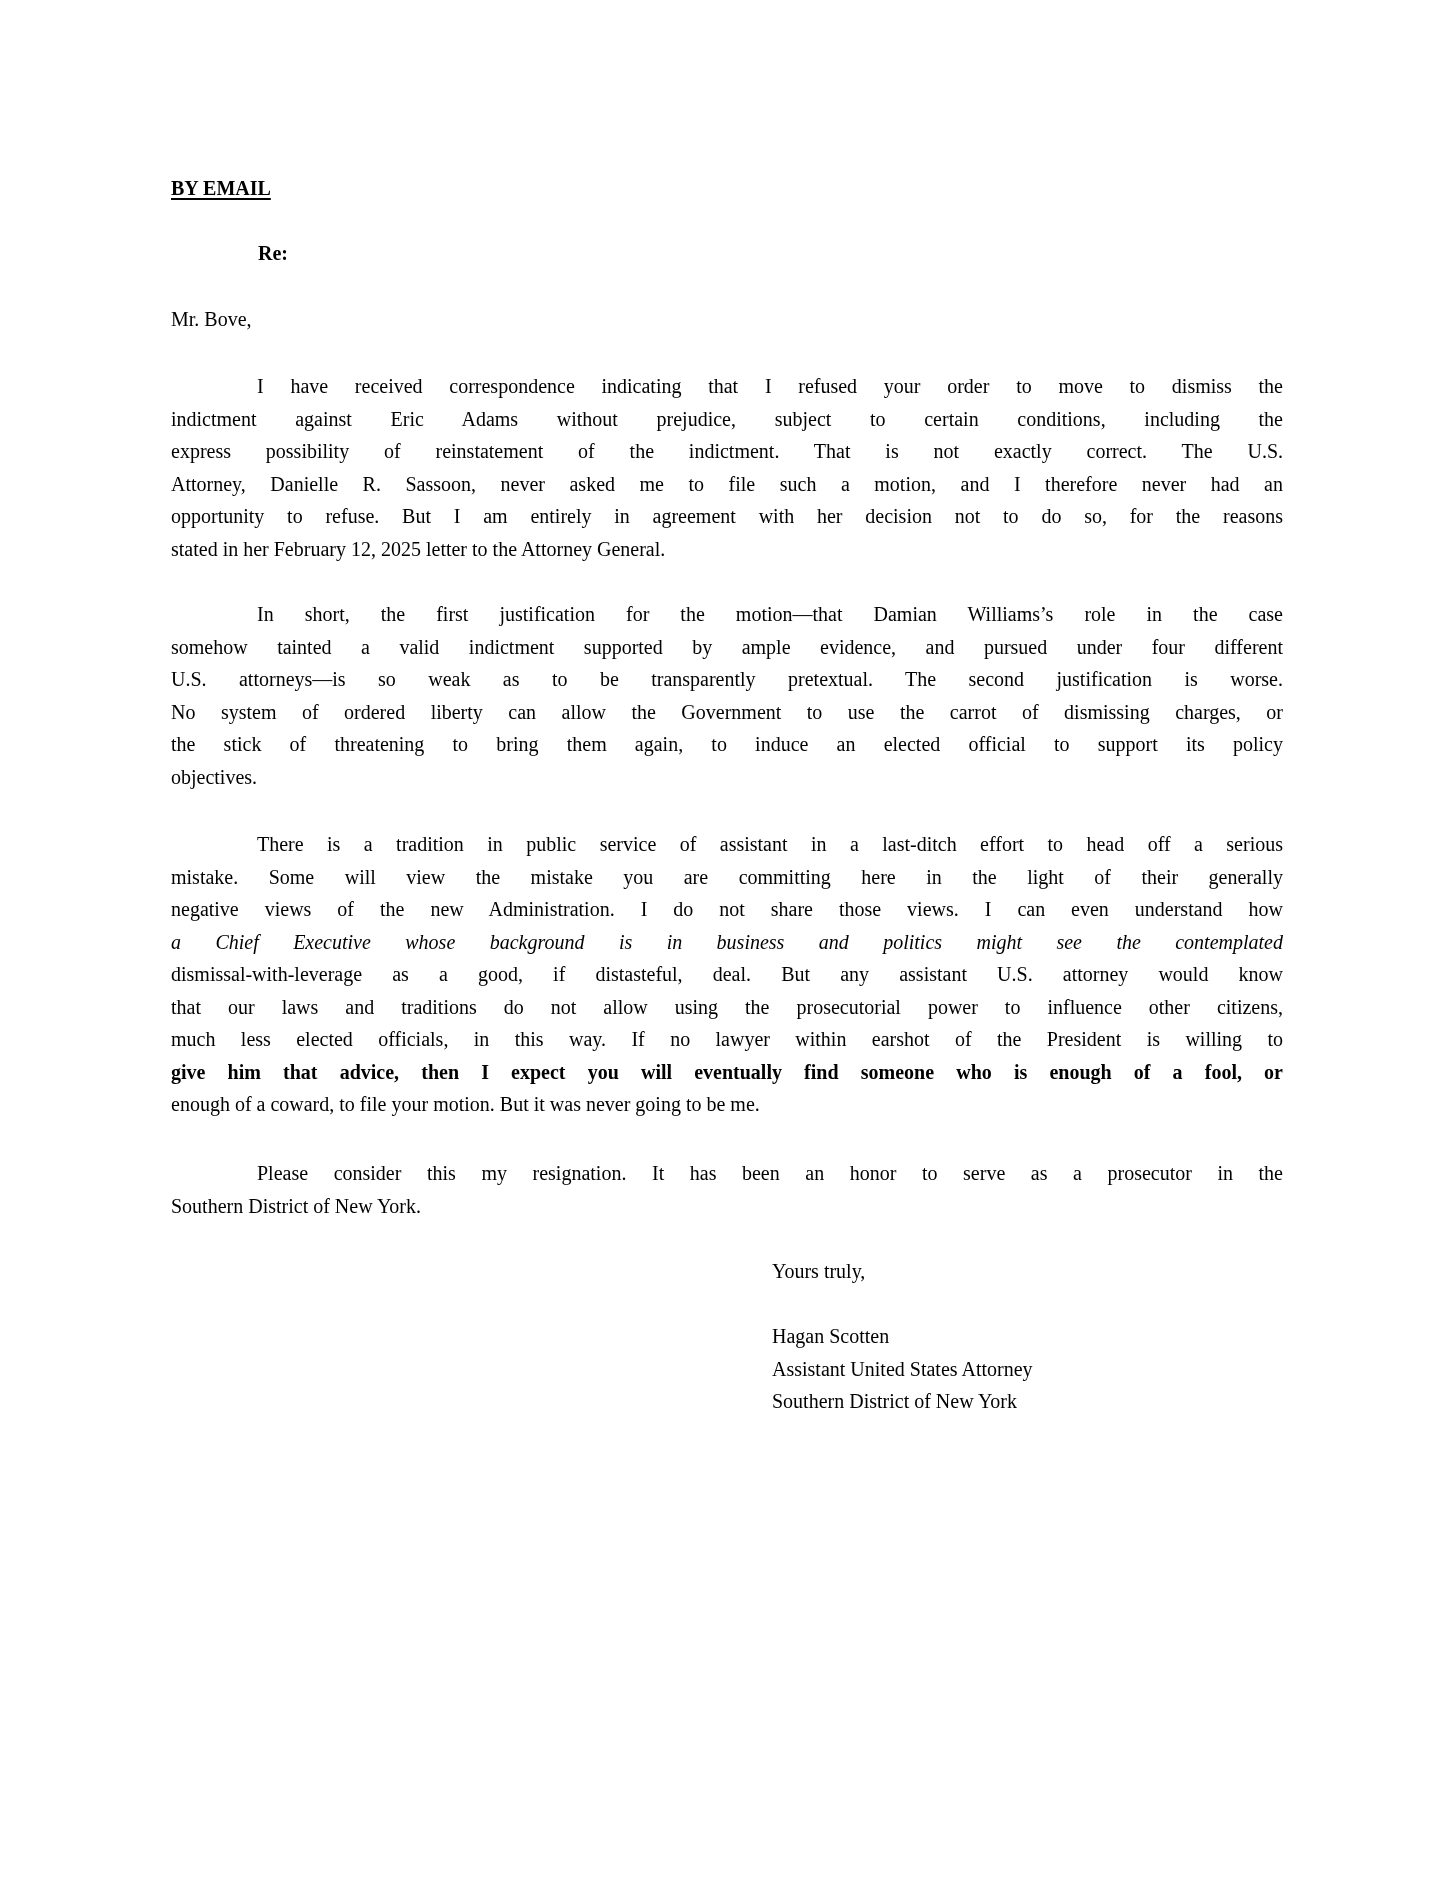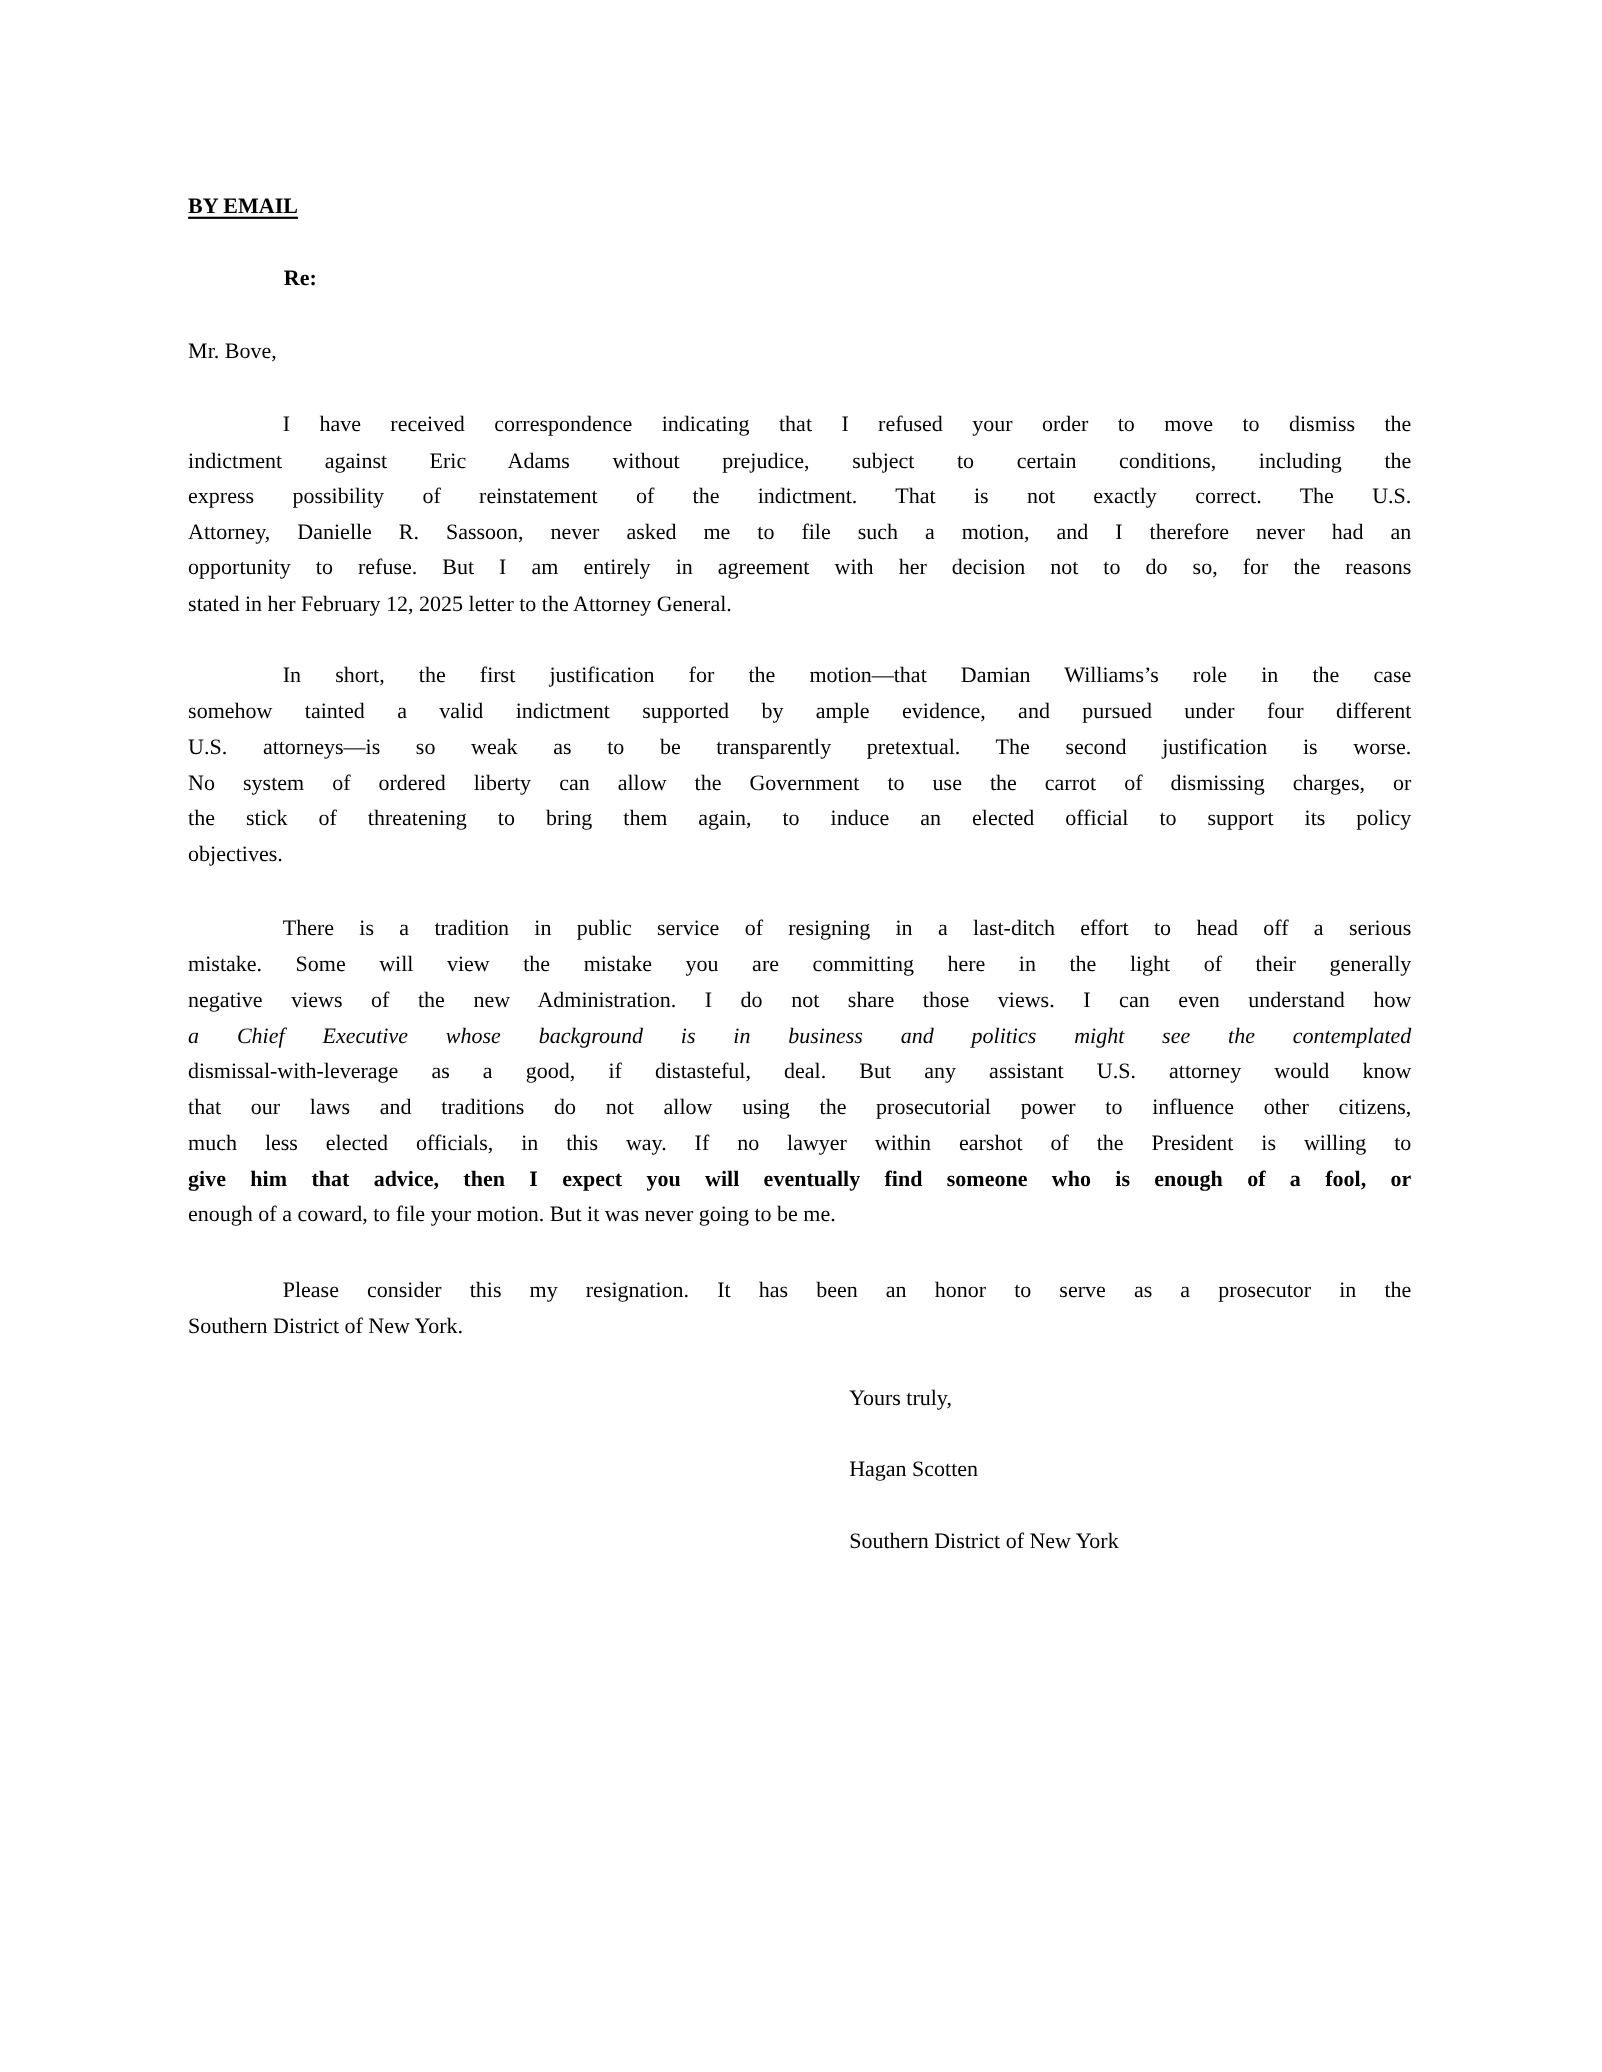--- a/index.html
+++ b/index.html
@@ -59,33 +59,34 @@
   <div>
     <div class="line indent" style="top:598px;">In short, the first justification for the motion—that Damian Williams’s role in the case</div>
     <div class="line" style="top:630.5px;">somehow tainted a valid indictment supported by ample evidence, and pursued under four different</div>
     <div class="line" style="top:663px;">U.S. attorneys—is so weak as to be transparently pretextual.  The second justification is worse.</div>
     <div class="line" style="top:695.5px;">No system of ordered liberty can allow the Government to use the carrot of dismissing charges, or</div>
     <div class="line" style="top:728px;">the stick of threatening to bring them again, to induce an elected official to support its policy</div>
     <div class="line last" style="top:760.5px;">objectives.</div>
   </div>
 
   <div>
-    <div class="line indent" style="top:828px;">There is a tradition in public service of resigning in a last-ditch effort to head off a serious</div>
+    <div class="line indent" style="top:828px;">There is a tradition in public service of assistant in a last-ditch effort to head off a serious</div>
     <div class="line" style="top:860.5px;">mistake.  Some will view the mistake you are committing here in the light of their generally</div>
     <div class="line" style="top:893px;">negative views of the new Administration.  I do not share those views.  I can even understand how</div>
     <div class="line" style="top:925.5px;font-style:italic;">a Chief Executive whose background is in business and politics might see the contemplated</div>
     <div class="line" style="top:958px;">dismissal-with-leverage as a good, if distasteful, deal.  But any assistant U.S. attorney would know</div>
     <div class="line" style="top:990.5px;">that our laws and traditions do not allow using the prosecutorial power to influence other citizens,</div>
     <div class="line" style="top:1023px;">much less elected officials, in this way.  If no lawyer within earshot of the President is willing to</div>
     <div class="line" style="top:1055.5px;font-weight:bold;">give him that advice, then I expect you will eventually find someone who is enough of a fool, or</div>
     <div class="line last" style="top:1088px;">enough of a coward, to file your motion.  But it was never going to be me.</div>
   </div>
 
   <div>
     <div class="line indent" style="top:1157px;">Please consider this my resignation.  It has been an honor to serve as a prosecutor in the</div>
     <div class="line last" style="top:1189.5px;">Southern District of New York.</div>
   </div>
 
   <div class="sig" style="top:1255px;">Yours truly,</div>
   <div class="sig" style="top:1320px;">Hagan Scotten</div>
+  <div class="sig" style="top:1352.5px;">Assistant United States Attorney</div>
   <div class="sig" style="top:1385px;">Southern District of New York</div>
 
 </div>
 
 </body></html>

